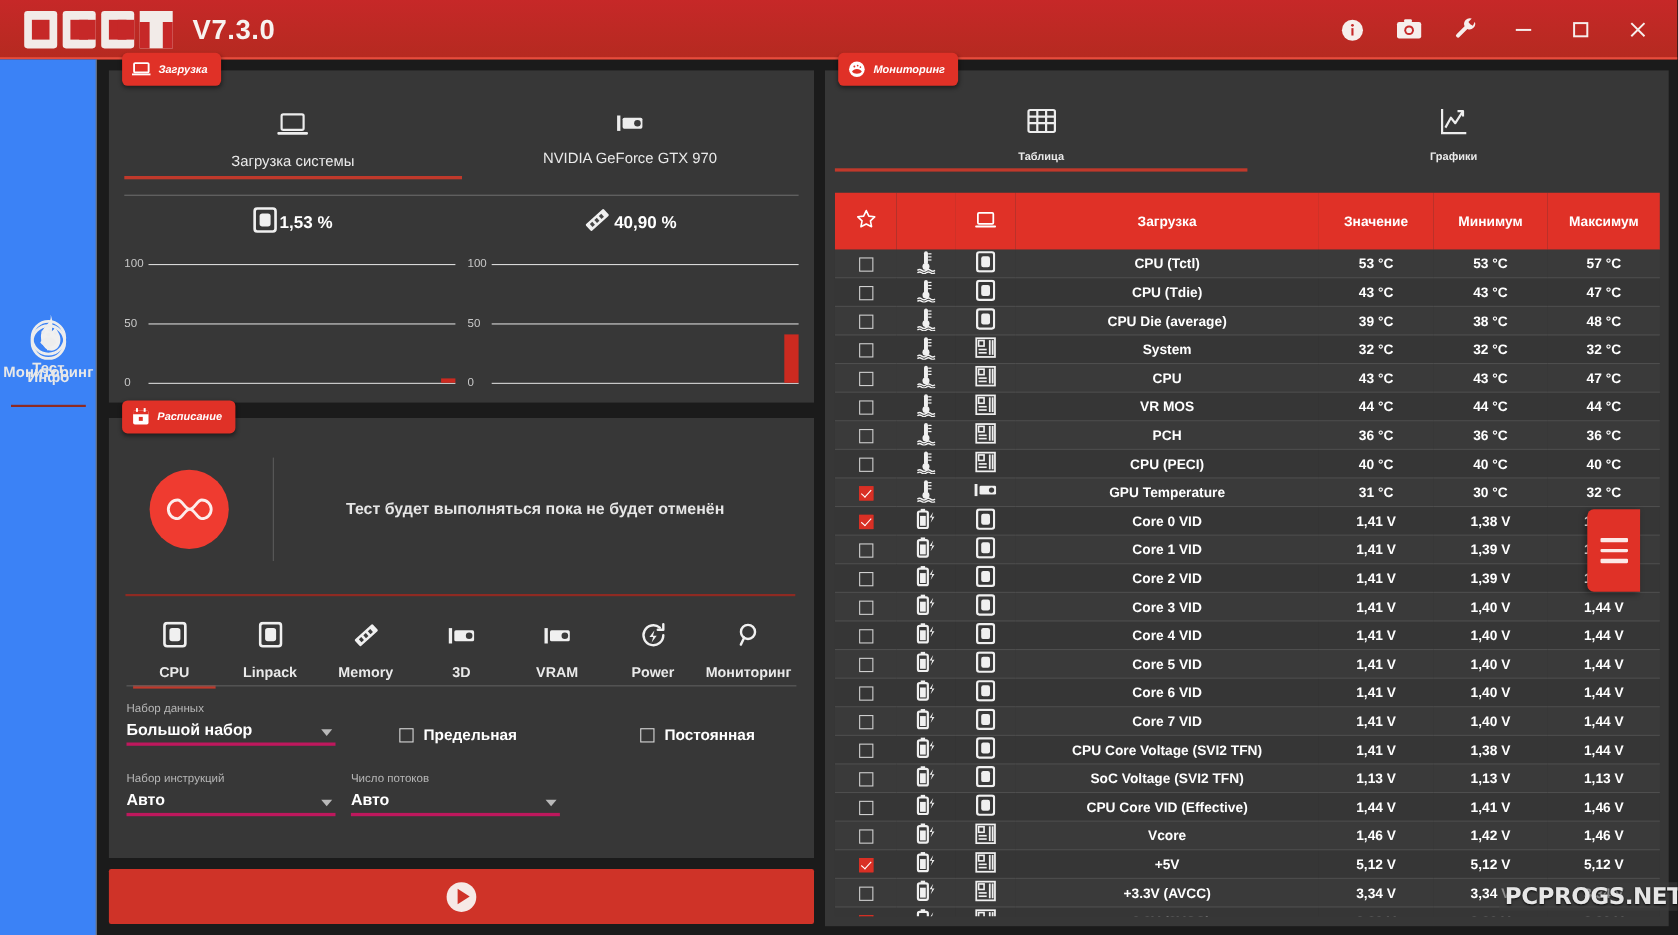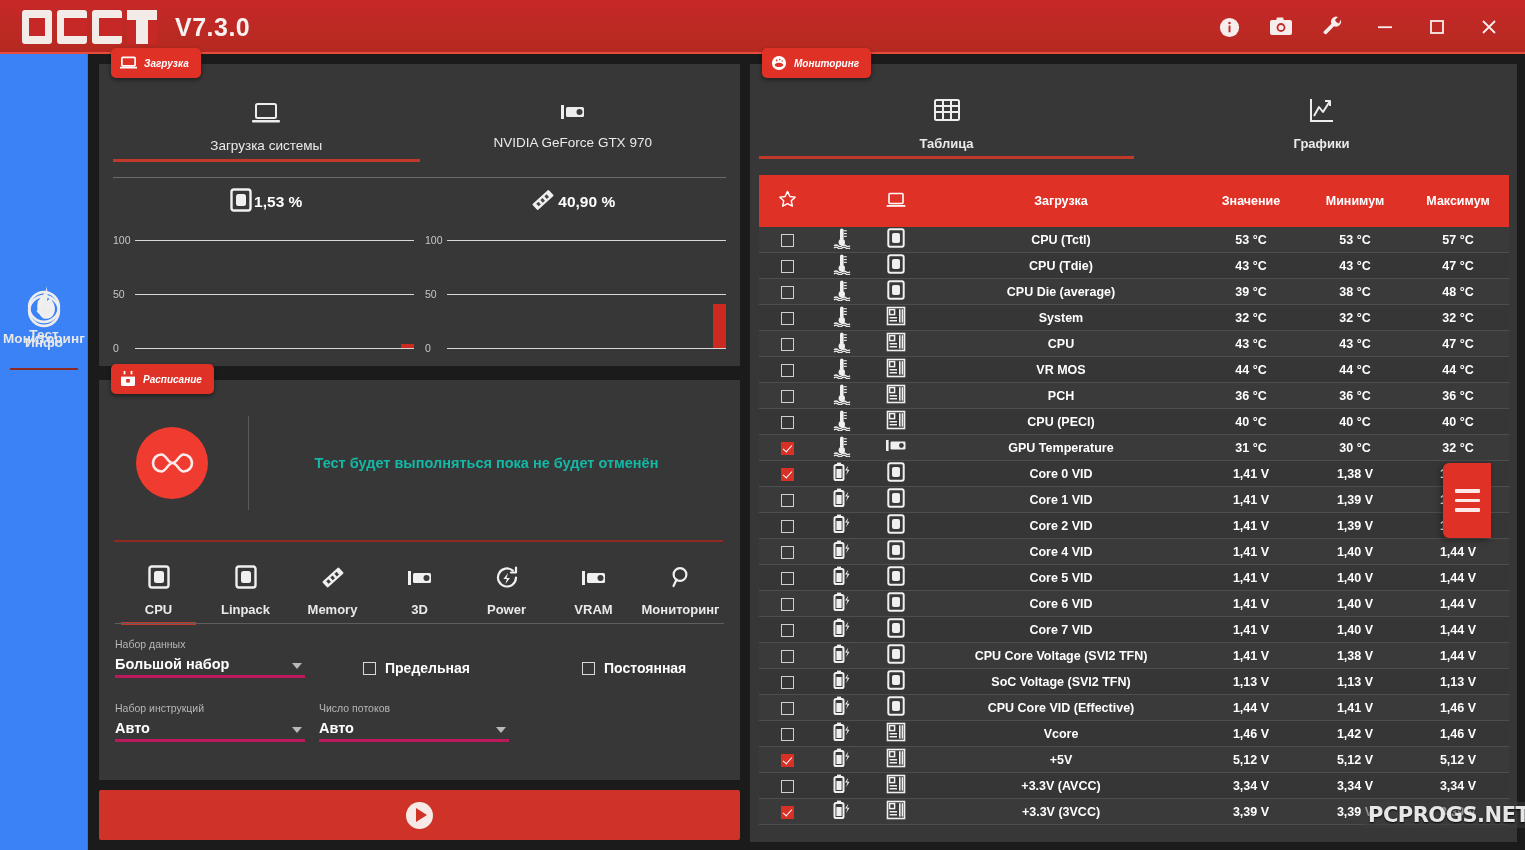--- a/index.html
+++ b/index.html
@@ -106,21 +106,21 @@
   .g-bar { position: absolute; background: #cc2a20; }
 
   
   #panel-sched { left: 99px; top: 380px; width: 641px; height: 400px; }
   .sched-top { position: absolute; left: 16px; top: 30px; width: 609px; height: 106px; display: flex; align-items: center; }
   .inf-circle {
     width: 72px; height: 72px; border-radius: 50%; background: #ef3b30;
     display: flex; align-items: center; justify-content: center; flex: none; margin-left: 21px;
   }
   .sched-divider { width: 1px; height: 94px; background: #5a5a5a; margin-left: 40px; }
-  .sched-text { flex: 1; text-align: center; color: #14b8a6; font-size: 14.5px; font-weight: bold; }
+  .sched-text { flex: 1; text-align: center; color: #e5e5e5; font-size: 14.5px; font-weight: bold; }
   .sched-rule { position: absolute; left: 15px; top: 160px; width: 609px; height: 2px; background: #8e2a22; }
 
   .test-tabs { position: absolute; left: 16px; top: 185px; width: 609px; display: flex; }
   .test-tab {
     flex: 1; display: flex; flex-direction: column; align-items: center; gap: 8px;
     padding-bottom: 8px; cursor: pointer; position: relative; color: #eaeaea;
   }
   .test-tab .tt-label { font-size: 13px; font-weight: bold; }
   .test-tab.active::after {
     content: ""; position: absolute; left: 6px; right: 6px; bottom: 0; height: 3px; background: #c0392b;
@@ -159,21 +159,21 @@
     border-left: 11px solid #cf3328; margin-left: 3px;
   }
 
   
   #panel-mon { left: 750px; top: 64px; width: 767px; height: 778px; background: #373737; }
   .mon-tabs { position: absolute; left: 9px; top: 32px; width: 750px; display: flex; }
   .mon-tab {
     flex: 1; display: flex; flex-direction: column; align-items: center; gap: 8px;
     padding-bottom: 8px; cursor: pointer; position: relative; color: #eaeaea;
   }
-  .mon-tab .mt-label { font-size: 13px; font-weight: bold; }
+  .mon-tab .mt-label { font-size: 10px; font-weight: bold; }
   .mon-tab.active::after {
     content: ""; position: absolute; left: 0; right: 0; bottom: 0; height: 3px; background: #c0392b;
   }
 
   .table-wrap { position: absolute; left: 9px; top: 111px; width: 750px; height: 658px; overflow: hidden; }
   table.mon { width: 750px; border-collapse: collapse; table-layout: fixed; }
   table.mon thead th {
     background: #e03127; color: #fff; font-size: 12.5px; font-weight: bold;
     height: 52px; vertical-align: middle; text-align: center;
   }
@@ -462,37 +462,37 @@
           <svg width="28" height="25" viewBox="0 0 28 25">
               <rect x="2" y="6" width="3" height="14" fill="#f0f0f0"></rect>
               <rect x="7" y="8" width="18" height="10" rx="1.5" fill="#f0f0f0"></rect>
               <circle cx="20.5" cy="13" r="3" fill="#3b3b3b"></circle>
             </svg>
         </span>
         <span class="tt-label">3D</span>
       </div>
       <div class="test-tab">
         <span>
+          <svg width="28" height="25" viewBox="0 0 28 25">
+              <rect x="2" y="6" width="3" height="14" fill="#f0f0f0"></rect>
+              <rect x="7" y="8" width="18" height="10" rx="1.5" fill="#f0f0f0"></rect>
+              <circle cx="20.5" cy="13" r="3" fill="#3b3b3b"></circle>
+            </svg>
+        </span>
+        <span class="tt-label">VRAM</span>
+      </div>
+      <div class="test-tab">
+        <span>
           <svg width="26" height="25" viewBox="0 0 26 25">
               <path d="M22 12.5a9 9 0 1 1-3.2-6.9" fill="none" stroke="#f0f0f0" stroke-width="2.2" stroke-linecap="round"></path>
               <path d="M22 2.5v5h-5" fill="none" stroke="#f0f0f0" stroke-width="2.2" stroke-linecap="round" stroke-linejoin="round"></path>
               <path d="M14 8l-4.6 6h3.4L11.4 19 16 13h-3.4z" fill="#f0f0f0"></path>
             </svg>
         </span>
         <span class="tt-label">Power</span>
-      </div>
-      <div class="test-tab">
-        <span>
-          <svg width="28" height="25" viewBox="0 0 28 25">
-              <rect x="2" y="6" width="3" height="14" fill="#f0f0f0"></rect>
-              <rect x="7" y="8" width="18" height="10" rx="1.5" fill="#f0f0f0"></rect>
-              <circle cx="20.5" cy="13" r="3" fill="#3b3b3b"></circle>
-            </svg>
-        </span>
-        <span class="tt-label">VRAM</span>
       </div>
       <div class="test-tab">
         <span>
           <svg width="26" height="25" viewBox="0 0 26 25">
               <circle cx="12" cy="9.5" r="6.4" fill="none" stroke="#f0f0f0" stroke-width="2.2"></circle>
               <path d="M8.6 14.6 5.5 21" stroke="#f0f0f0" stroke-width="2.2" stroke-linecap="round"></path>
             </svg>
         </span>
         <span class="tt-label">Мониторинг</span>
       </div>
@@ -921,20 +921,41 @@
                     <rect x="5.4" y="8" width="5.2" height="9" fill="#f0f0f0"></rect>
                     <path d="M17.4 4.4l-3.3 5h2.4l-1.5 4.8 3.5-5.4h-2.4z" fill="#f0f0f0"></path>
                   </svg>
                 </span></td>
               <td><span class="ico">
                   <svg width="18" height="20" viewBox="0 0 18 20">
                     <rect x="1.3" y="1.3" width="15.4" height="17.4" rx="2" fill="none" stroke="#f0f0f0" stroke-width="2"></rect>
                     <rect x="5" y="5" width="8" height="10" rx="2" fill="#f0f0f0"></rect>
                   </svg>
                 </span></td>
+              <td>Core 3 VID</td>
+              <td>1,41 V</td>
+              <td>1,40 V</td>
+              <td>1,44 V</td>
+            </tr>
+            <tr>
+              <td><span class="row-chk"></span></td>
+              <td><span class="ico">
+                  <svg width="22" height="22" viewBox="0 0 22 22">
+                    <rect x="3.5" y="4" width="9" height="15" rx="1.6" fill="none" stroke="#f0f0f0" stroke-width="2"></rect>
+                    <rect x="6" y="1.6" width="4" height="2.4" fill="#f0f0f0"></rect>
+                    <rect x="5.4" y="8" width="5.2" height="9" fill="#f0f0f0"></rect>
+                    <path d="M17.4 4.4l-3.3 5h2.4l-1.5 4.8 3.5-5.4h-2.4z" fill="#f0f0f0"></path>
+                  </svg>
+                </span></td>
+              <td><span class="ico">
+                  <svg width="18" height="20" viewBox="0 0 18 20">
+                    <rect x="1.3" y="1.3" width="15.4" height="17.4" rx="2" fill="none" stroke="#f0f0f0" stroke-width="2"></rect>
+                    <rect x="5" y="5" width="8" height="10" rx="2" fill="#f0f0f0"></rect>
+                  </svg>
+                </span></td>
               <td>Core 4 VID</td>
               <td>1,41 V</td>
               <td>1,40 V</td>
               <td>1,44 V</td>
             </tr>
             <tr>
               <td><span class="row-chk"></span></td>
               <td><span class="ico">
                   <svg width="22" height="22" viewBox="0 0 22 22">
                     <rect x="3.5" y="4" width="9" height="15" rx="1.6" fill="none" stroke="#f0f0f0" stroke-width="2"></rect>

